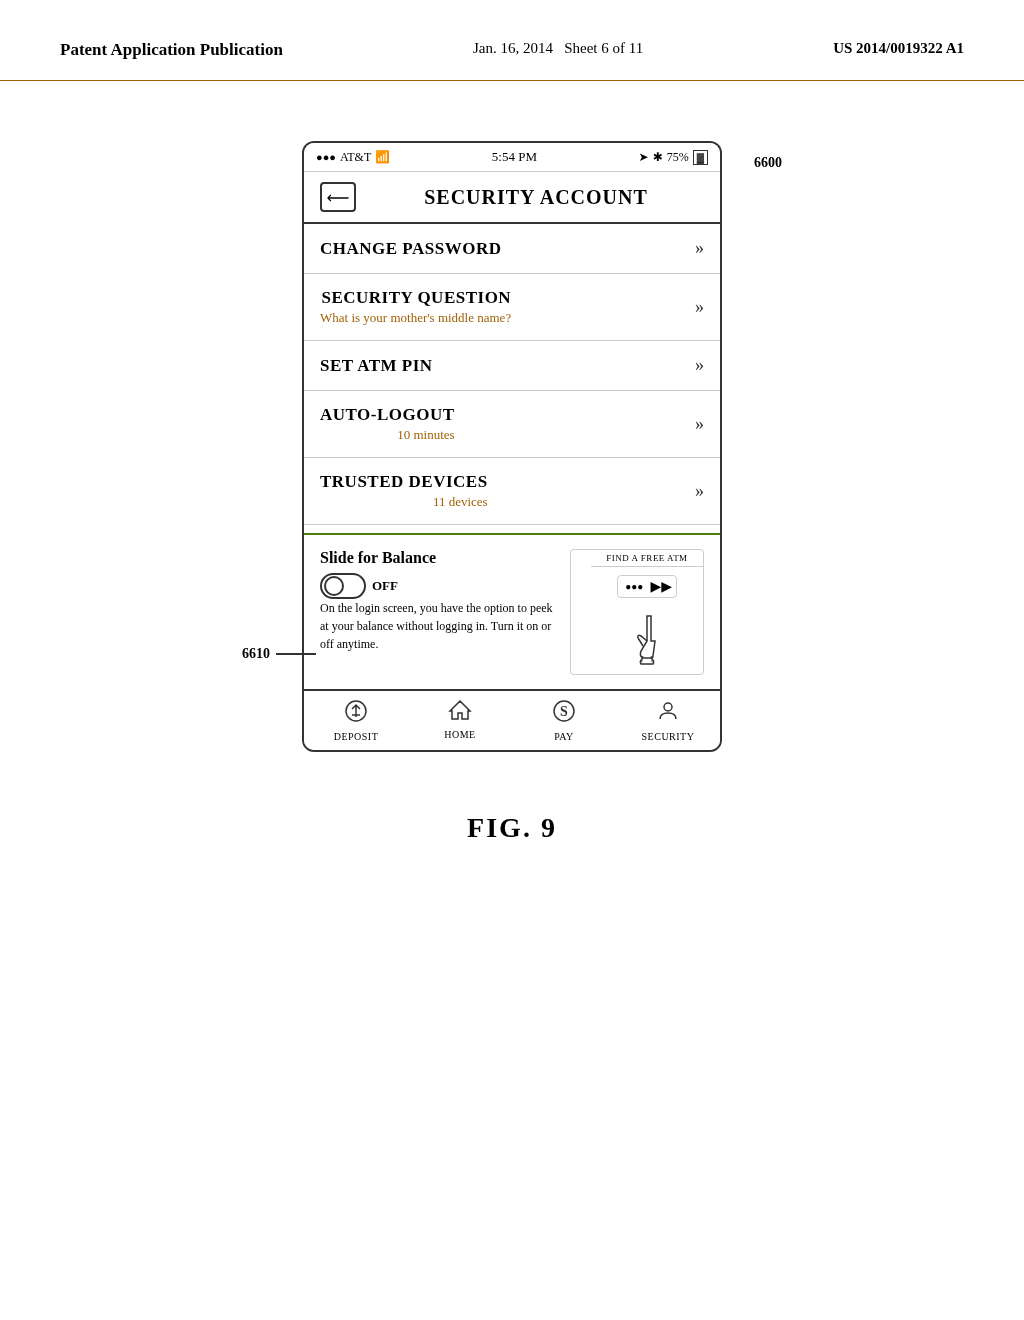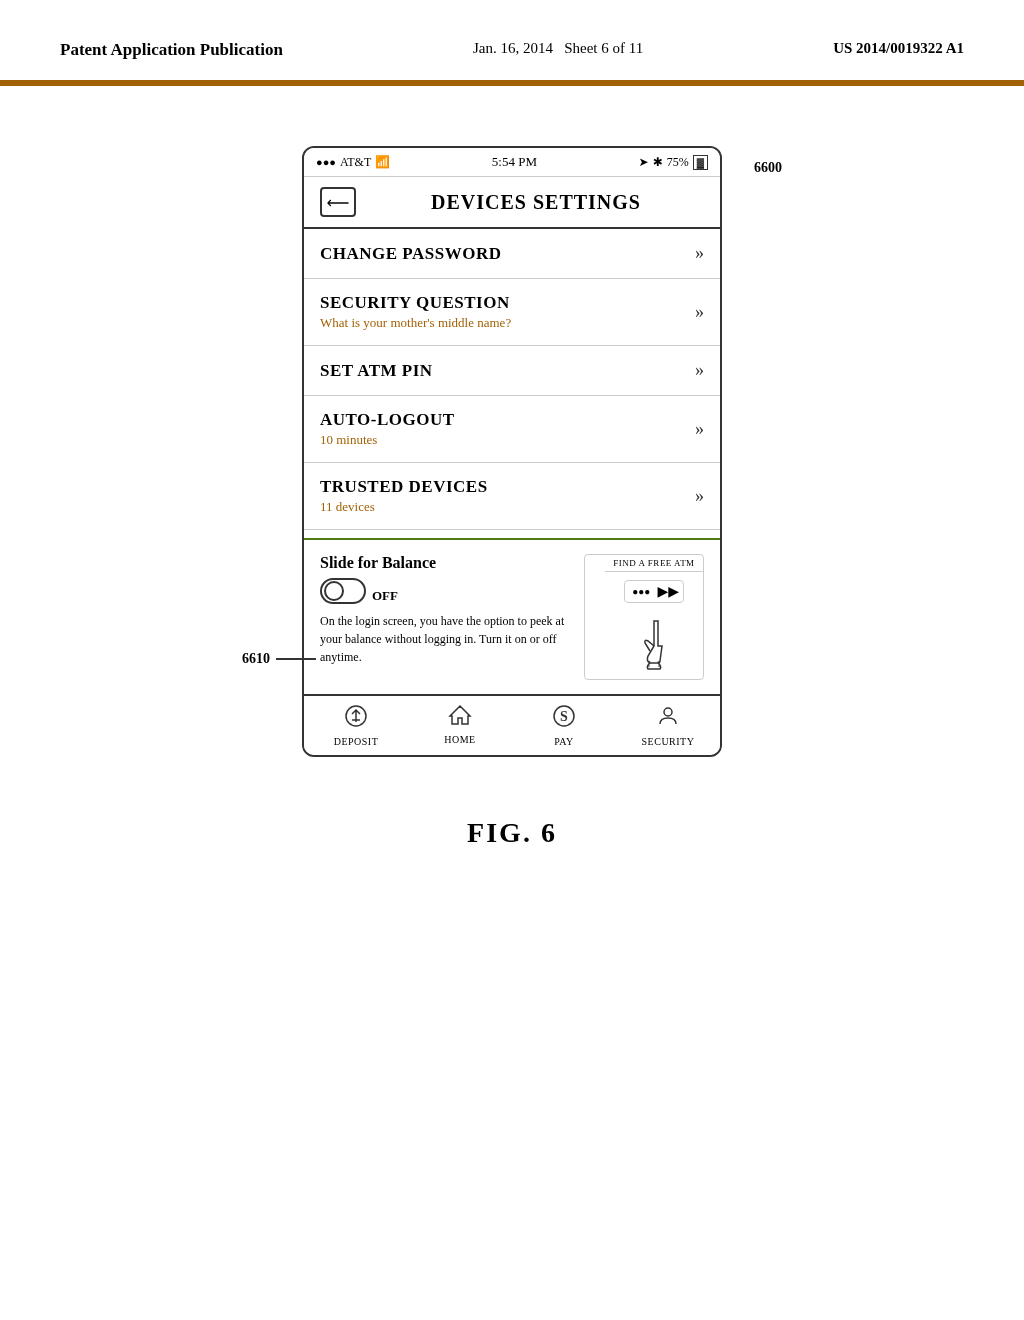--- a/index.html
+++ b/index.html
@@ -10,21 +10,21 @@
       min-height: 1320px;
       position: relative;
     }
 
     
     .patent-header {
       display: flex;
       justify-content: space-between;
       align-items: flex-start;
       padding: 40px 60px 20px 60px;
-      border-bottom: 6px solid #a16207;
+      border-bottom: 1px solid #a16207;
     }
     .patent-title {
       font-weight: bold;
       font-size: 17px;
     }
     .patent-meta {
       font-size: 15px;
     }
     .patent-number {
       font-size: 15px;
@@ -109,20 +109,21 @@
 
     
     .menu-item {
       display: flex;
       justify-content: space-between;
       align-items: center;
       padding: 14px 16px;
       border-bottom: 1px solid #ccc;
       background: #fff;
       cursor: pointer;
+      text-align: right;
     }
     .menu-item-left {
       display: flex;
       flex-direction: column;
     }
     .menu-item-title {
       font-size: 17px;
       font-weight: bold;
       letter-spacing: 0.5px;
     }
@@ -147,23 +148,23 @@
     .balance-left {
       flex: 1;
     }
     .balance-title {
       font-size: 16px;
       font-weight: bold;
       margin-bottom: 6px;
     }
     .toggle-row {
       display: flex;
-      align-items: flex-end;
+      align-items: center;
       gap: 6px;
-      margin-bottom: 8px;
+      margin-bottom: 0;
     }
     .toggle-switch {
       width: 46px;
       height: 26px;
       border: 2px solid #333;
       border-radius: 13px;
       display: flex;
       align-items: center;
       padding: 2px;
       background: #fff;
@@ -179,21 +180,21 @@
     .toggle-label {
       font-size: 13px;
       font-weight: bold;
     }
     .balance-desc {
       font-size: 12px;
       line-height: 1.5;
       color: #000000;
     }
     .balance-right {
-      width: 120px;
+      width: 134px;
       display: flex;
       flex-direction: column;
       align-items: center;
       border: 1px solid #ccc;
       border-radius: 4px;
       overflow: hidden;
       padding-left: 20px;
     }
     .find-atm-label {
       font-size: 9px;
@@ -312,21 +313,21 @@
           <span>✱</span>
           <span>75%</span>
           <span style="border:1px solid #333;padding:1px 3px;font-size:10px;">▓</span>
         </div>
       </div>
 
       <div class="nav-bar">
         <div class="back-button">
           <span>⟵</span>
         </div>
-        <div class="nav-title">DEVICES SETTINGS</div>
+        <div class="nav-title">SECURITY ACCOUNT</div>
       </div>
 
       <div>
 
         <div class="menu-item">
           <div class="menu-item-left">
             <span class="menu-item-title">CHANGE PASSWORD</span>
           </div>
           <span class="chevron">»</span>
         </div>
@@ -437,15 +438,15 @@
 
     </div>
 
     <div class="label-6610">
       <span>6610</span>
       <span style="display:inline-block;width:40px;height:2px;background:#333;vertical-align:middle;"></span>
     </div>
 
   </div>
 
-  <div class="figure-caption">FIG. 6</div>
+  <div class="figure-caption">FIG. 9</div>
 
 </div>
 
 </body></html>

